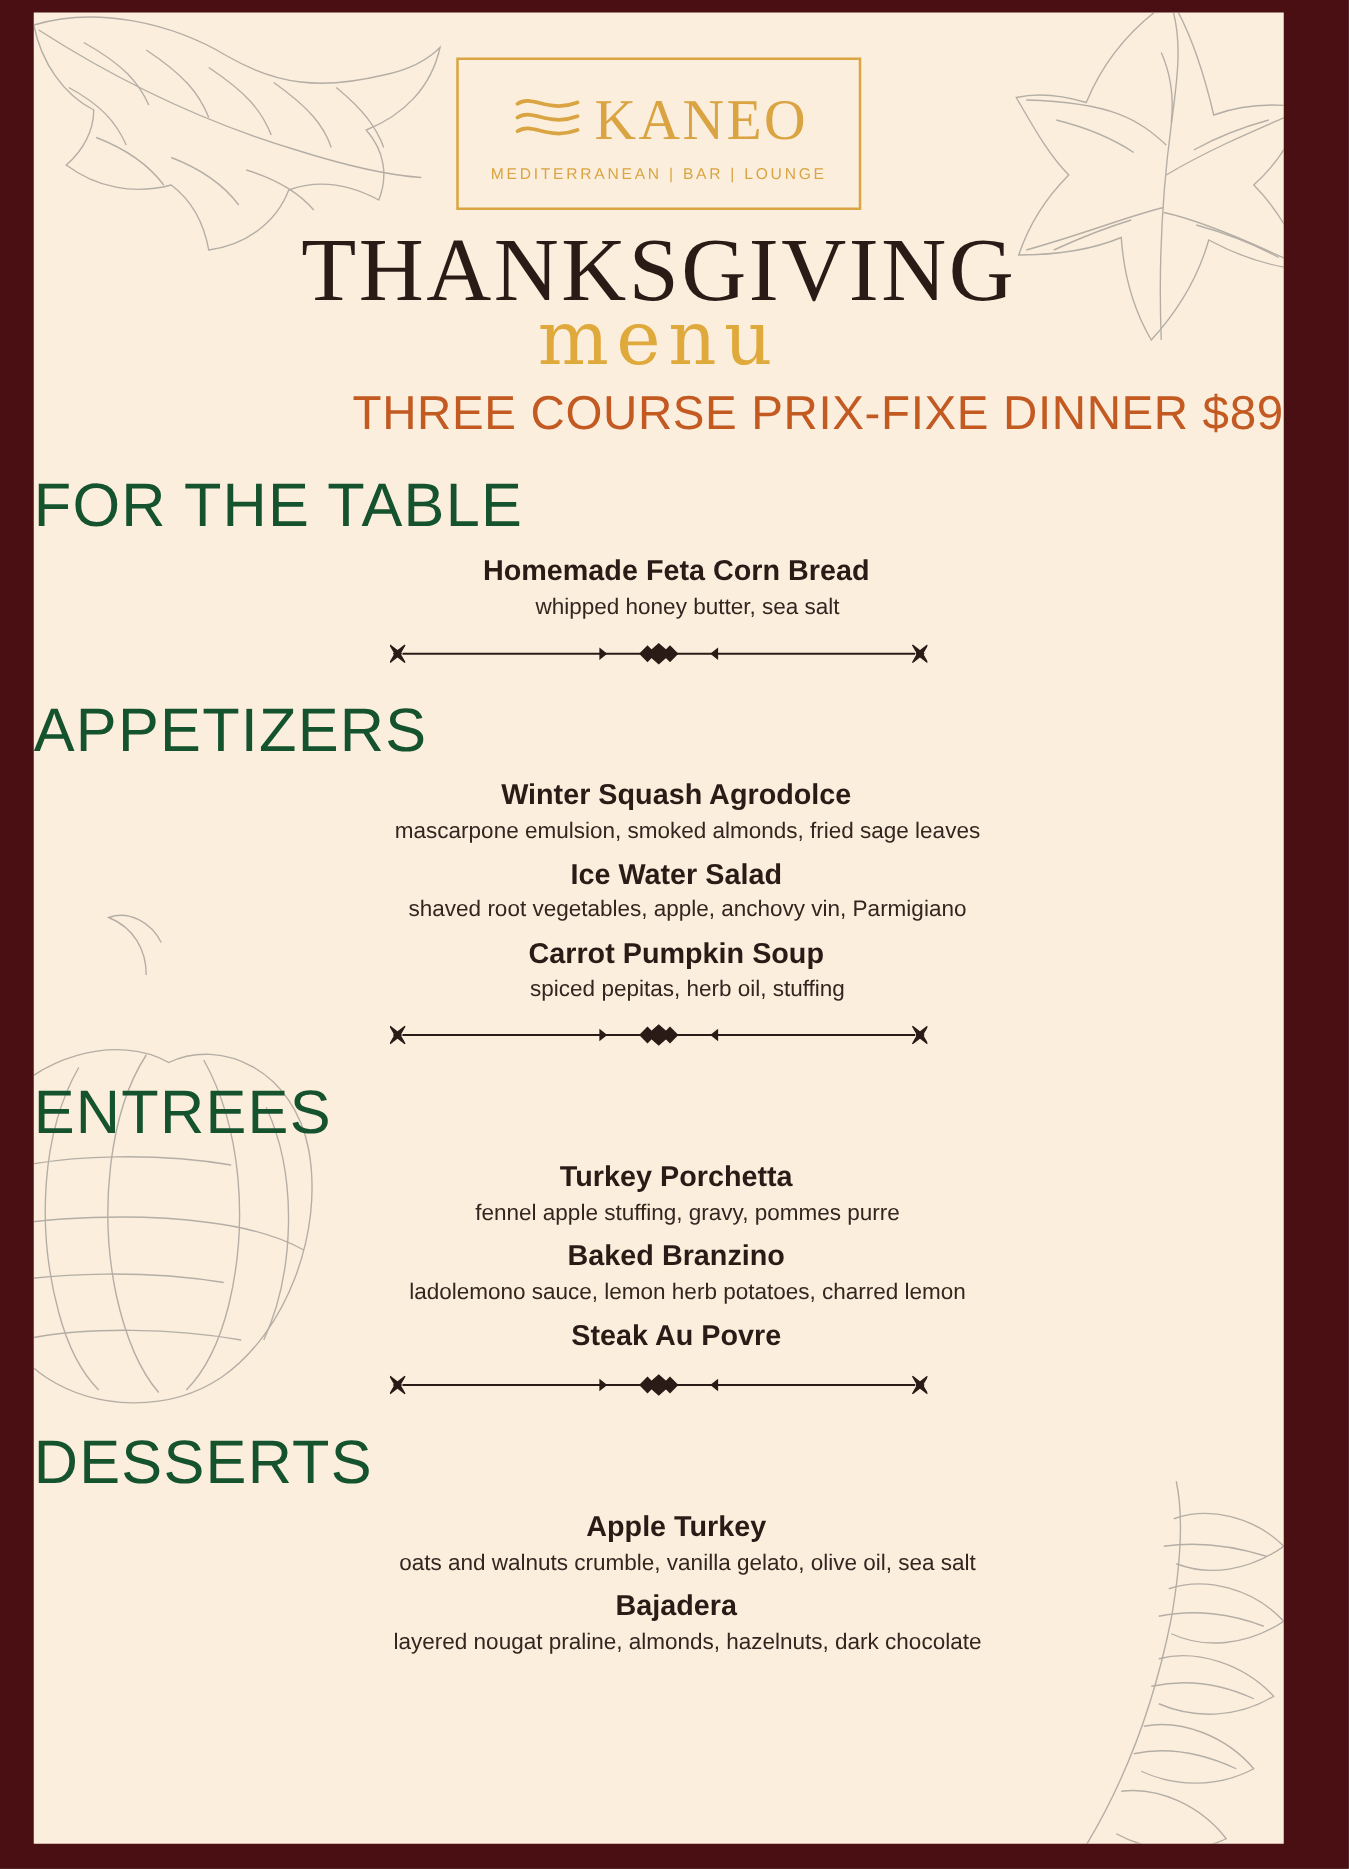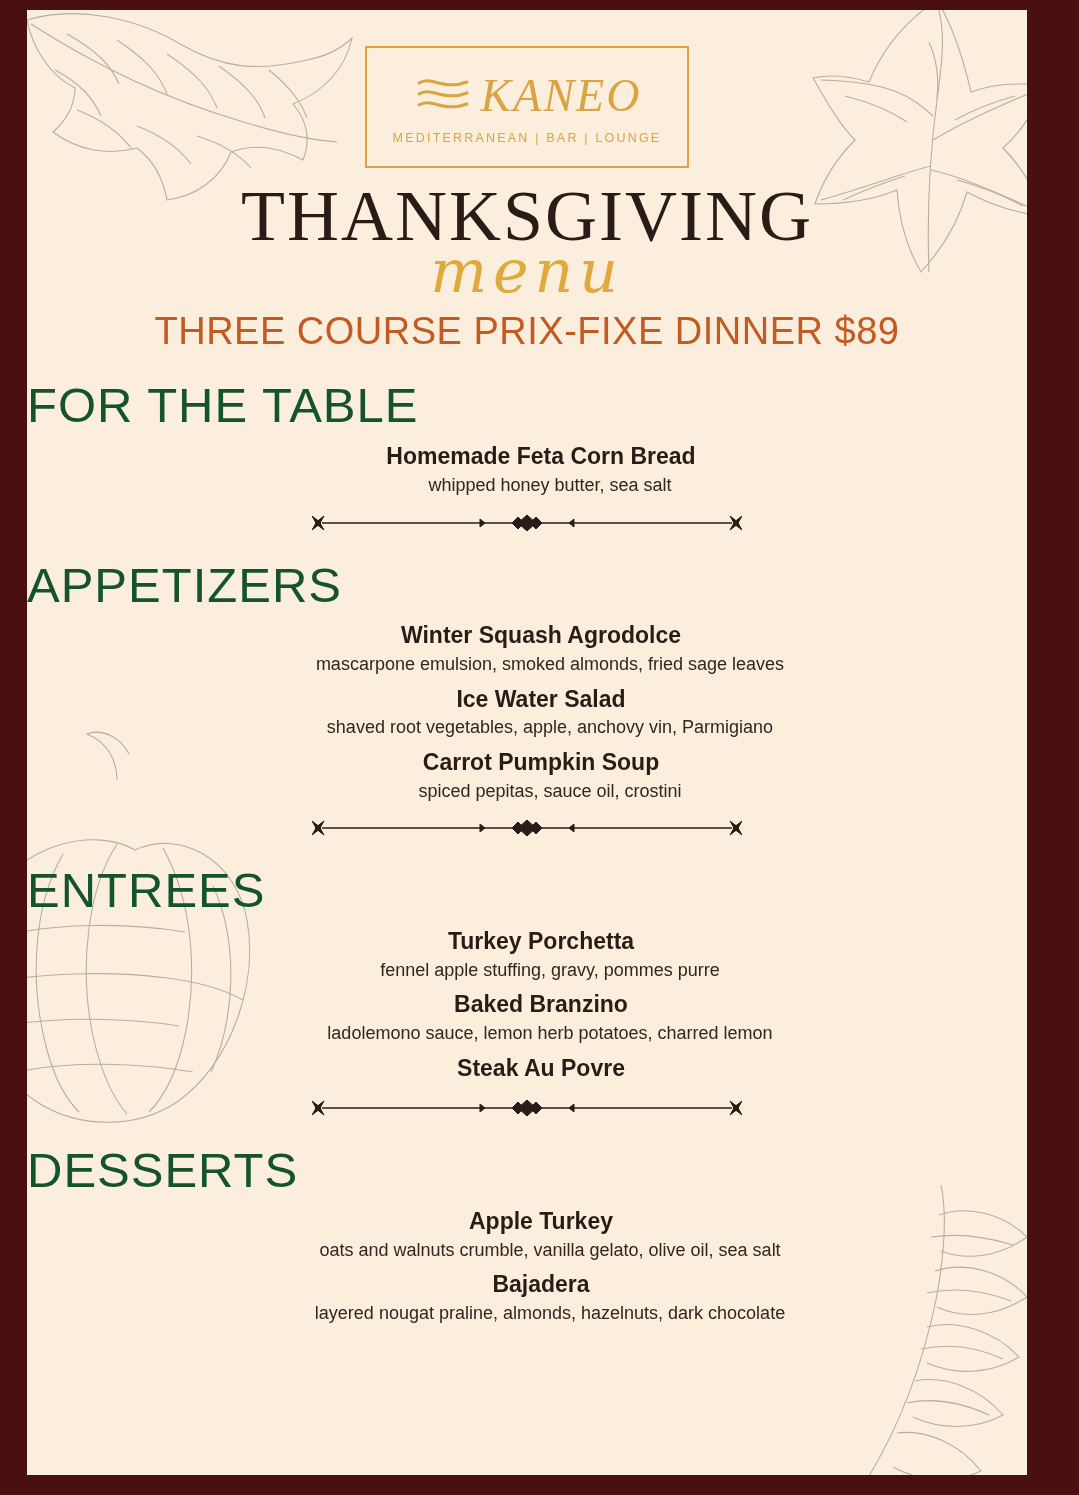--- a/index.html
+++ b/index.html
@@ -58,21 +58,20 @@
     display: flex;
     flex-direction: column;
     align-items: center;
     justify-content: center;
   }
   .logo-row {
     display: flex;
     align-items: flex-start;
     gap: 6px;
     margin-top: 4px;
-    font-style: italic;
   }
   .logo-waves { display: block; }
   .logo-word {
     font-family: "Liberation Serif", serif;
     font-size: 46px;
     letter-spacing: 2px;
     color: #d9a441;
     line-height: 1;
   }
   .logo-sub {
@@ -95,29 +94,28 @@
     text-align: center;
     font-family: "Liberation Serif", serif;
     font-size: 72px;
     letter-spacing: 2px;
     color: #2b1b17;
     line-height: .95;
   }
   .title-script {
     text-align: center;
     font-family: "DejaVu Serif", serif;
-    font-style: italic;
     font-size: 60px;
     color: #e0a93b;
     letter-spacing: 6px;
     line-height: .9;
     margin-top: -6px;
   }
   .title-price {
-    text-align: center;
+    text-align: right;
     font-family: "Liberation Sans", sans-serif;
     font-size: 38px;
     color: #c25a22;
     letter-spacing: .5px;
     margin-top: 12px;
   }
 
   
   .section { margin-top: 26px; }
   .section-title {
@@ -286,21 +284,21 @@
         <div class="item">
           <div class="item-name">Winter Squash Agrodolce</div>
           <div class="item-desc">mascarpone emulsion, smoked almonds, fried sage leaves</div>
         </div>
         <div class="item">
           <div class="item-name">Ice Water Salad</div>
           <div class="item-desc">shaved root vegetables, apple, anchovy vin, Parmigiano</div>
         </div>
         <div class="item">
           <div class="item-name">Carrot Pumpkin Soup</div>
-          <div class="item-desc">spiced pepitas, sauce oil, crostini</div>
+          <div class="item-desc">spiced pepitas, herb oil, stuffing</div>
         </div>
       </div>
 
       <div class="divider">
         <svg width="430" height="20" viewBox="0 0 430 20">
           <g stroke="#2b1b17" fill="#2b1b17">
             <line x1="10" y1="10" x2="420" y2="10" stroke-width="1.6"></line>
             <path d="M0 3 L9 10 L0 17 L4 10 Z"></path>
             <path d="M12 3 L3 10 L12 17 L8 10 Z"></path>
             <path d="M430 3 L421 10 L430 17 L426 10 Z"></path>

